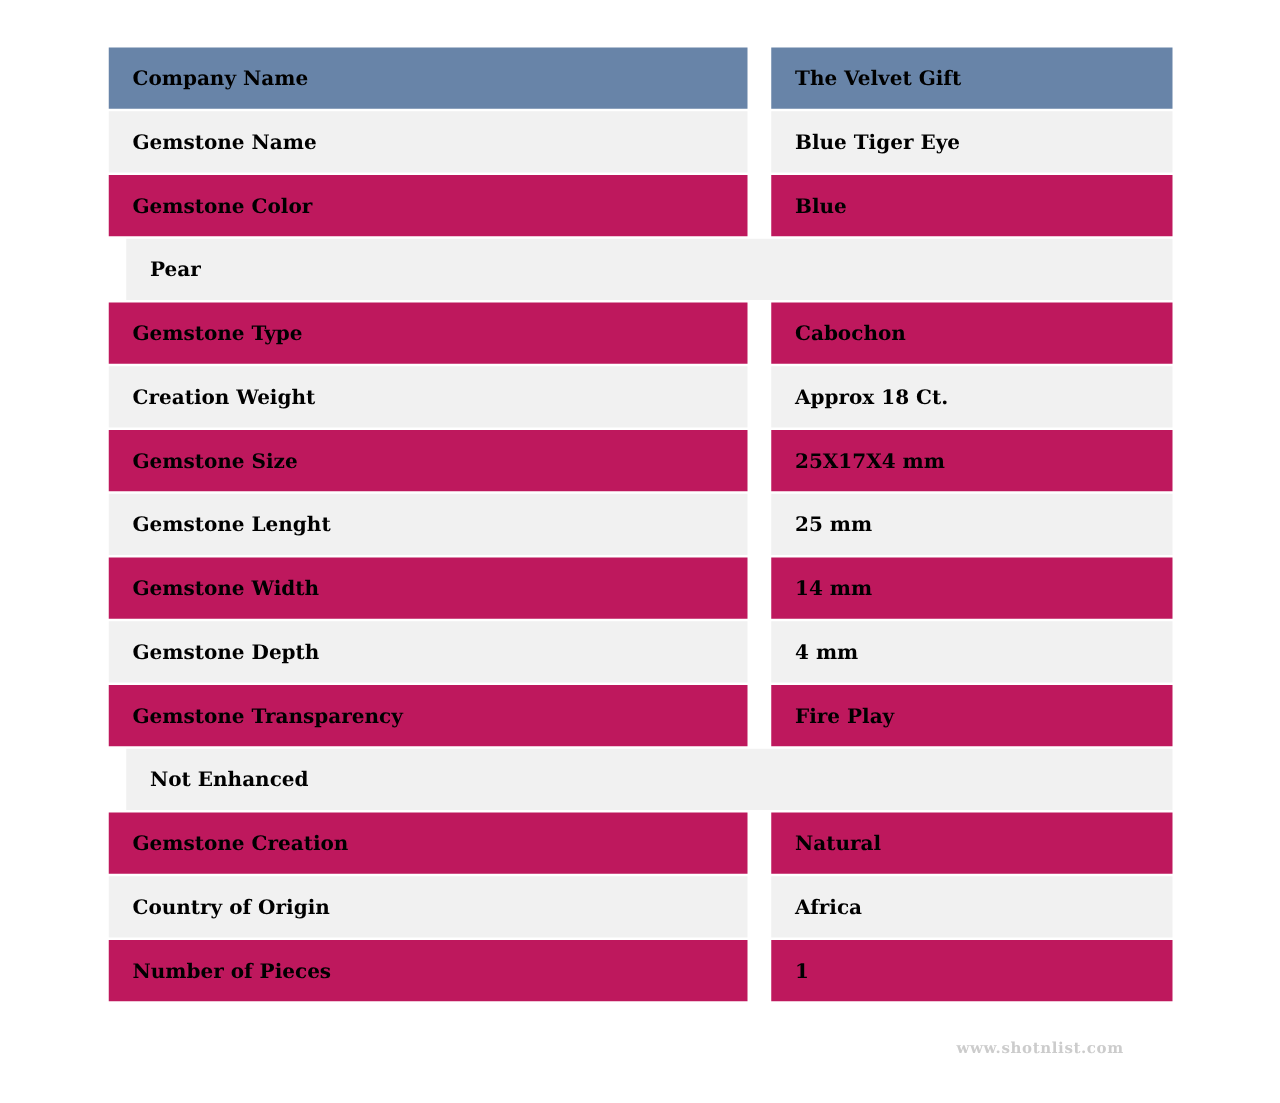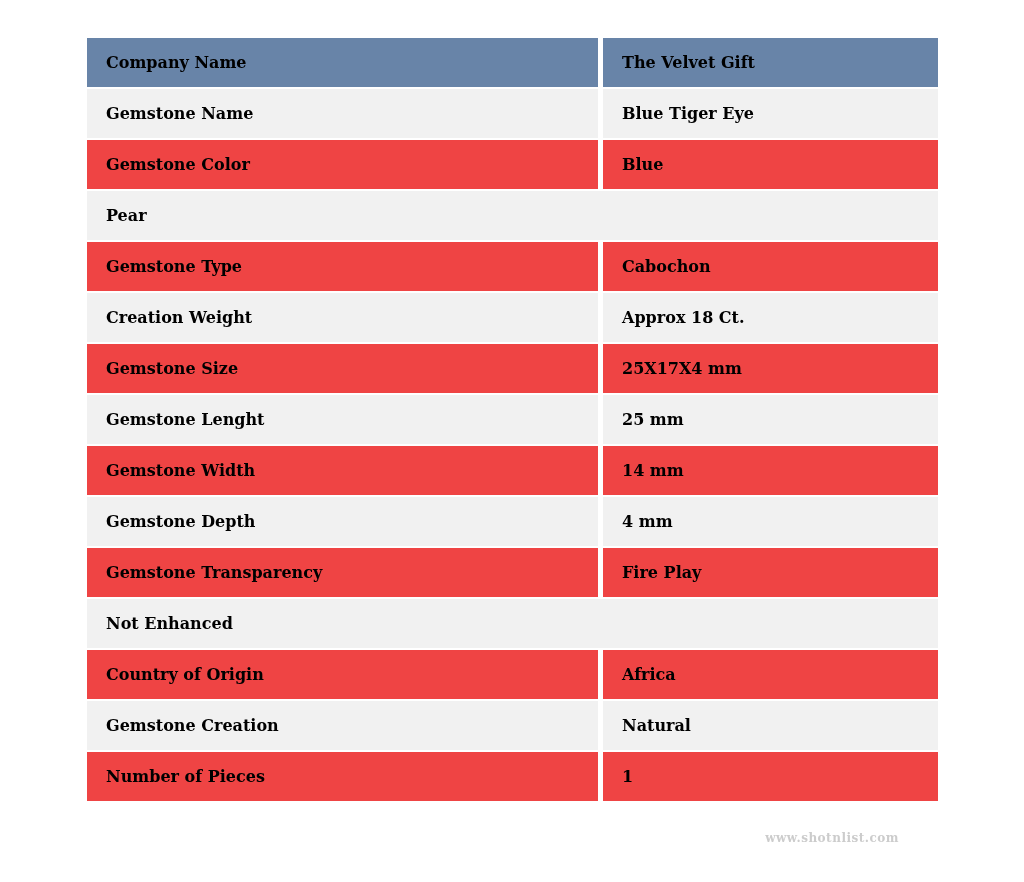--- a/index.html
+++ b/index.html
@@ -28,24 +28,24 @@
     height: 49px;
     margin-bottom: 2px;
   }
   .cell {
     display: flex;
     align-items: center;
     padding-left: 19px;
     font-weight: bold;
     font-size: 16px;
     color: #000000;
-    background: #ef4444;
+    background: #be185d;
   }
   .label-cell { width: 511px; }
-  .value-cell { flex: 1; }
+  .value-cell { flex: 1; margin-left: 14px; }
   
   .spec-table .row:nth-child(even) .cell { background: #f1f1f1; }
   .spec-table .row.header-row .cell { background: #6884a8; }
   .watermark {
     position: absolute;
     top: 831px;
     right: 89px;
     font-weight: bold;
     font-size: 12px;
     color: #cccccc;
@@ -155,33 +155,33 @@
     </div>
 
     <div class="row">
       <div class="cell value-cell">
         <span>Not Enhanced</span>
       </div>
     </div>
 
     <div class="row">
       <div class="cell label-cell">
-        <span>Country of Origin</span>
+        <span>Gemstone Creation</span>
       </div>
       <div class="cell value-cell">
-        <span>Africa</span>
+        <span>Natural</span>
       </div>
     </div>
 
     <div class="row">
       <div class="cell label-cell">
-        <span>Gemstone Creation</span>
+        <span>Country of Origin</span>
       </div>
       <div class="cell value-cell">
-        <span>Natural</span>
+        <span>Africa</span>
       </div>
     </div>
 
     <div class="row">
       <div class="cell label-cell">
         <span>Number of Pieces</span>
       </div>
       <div class="cell value-cell">
         <span>1</span>
       </div>

